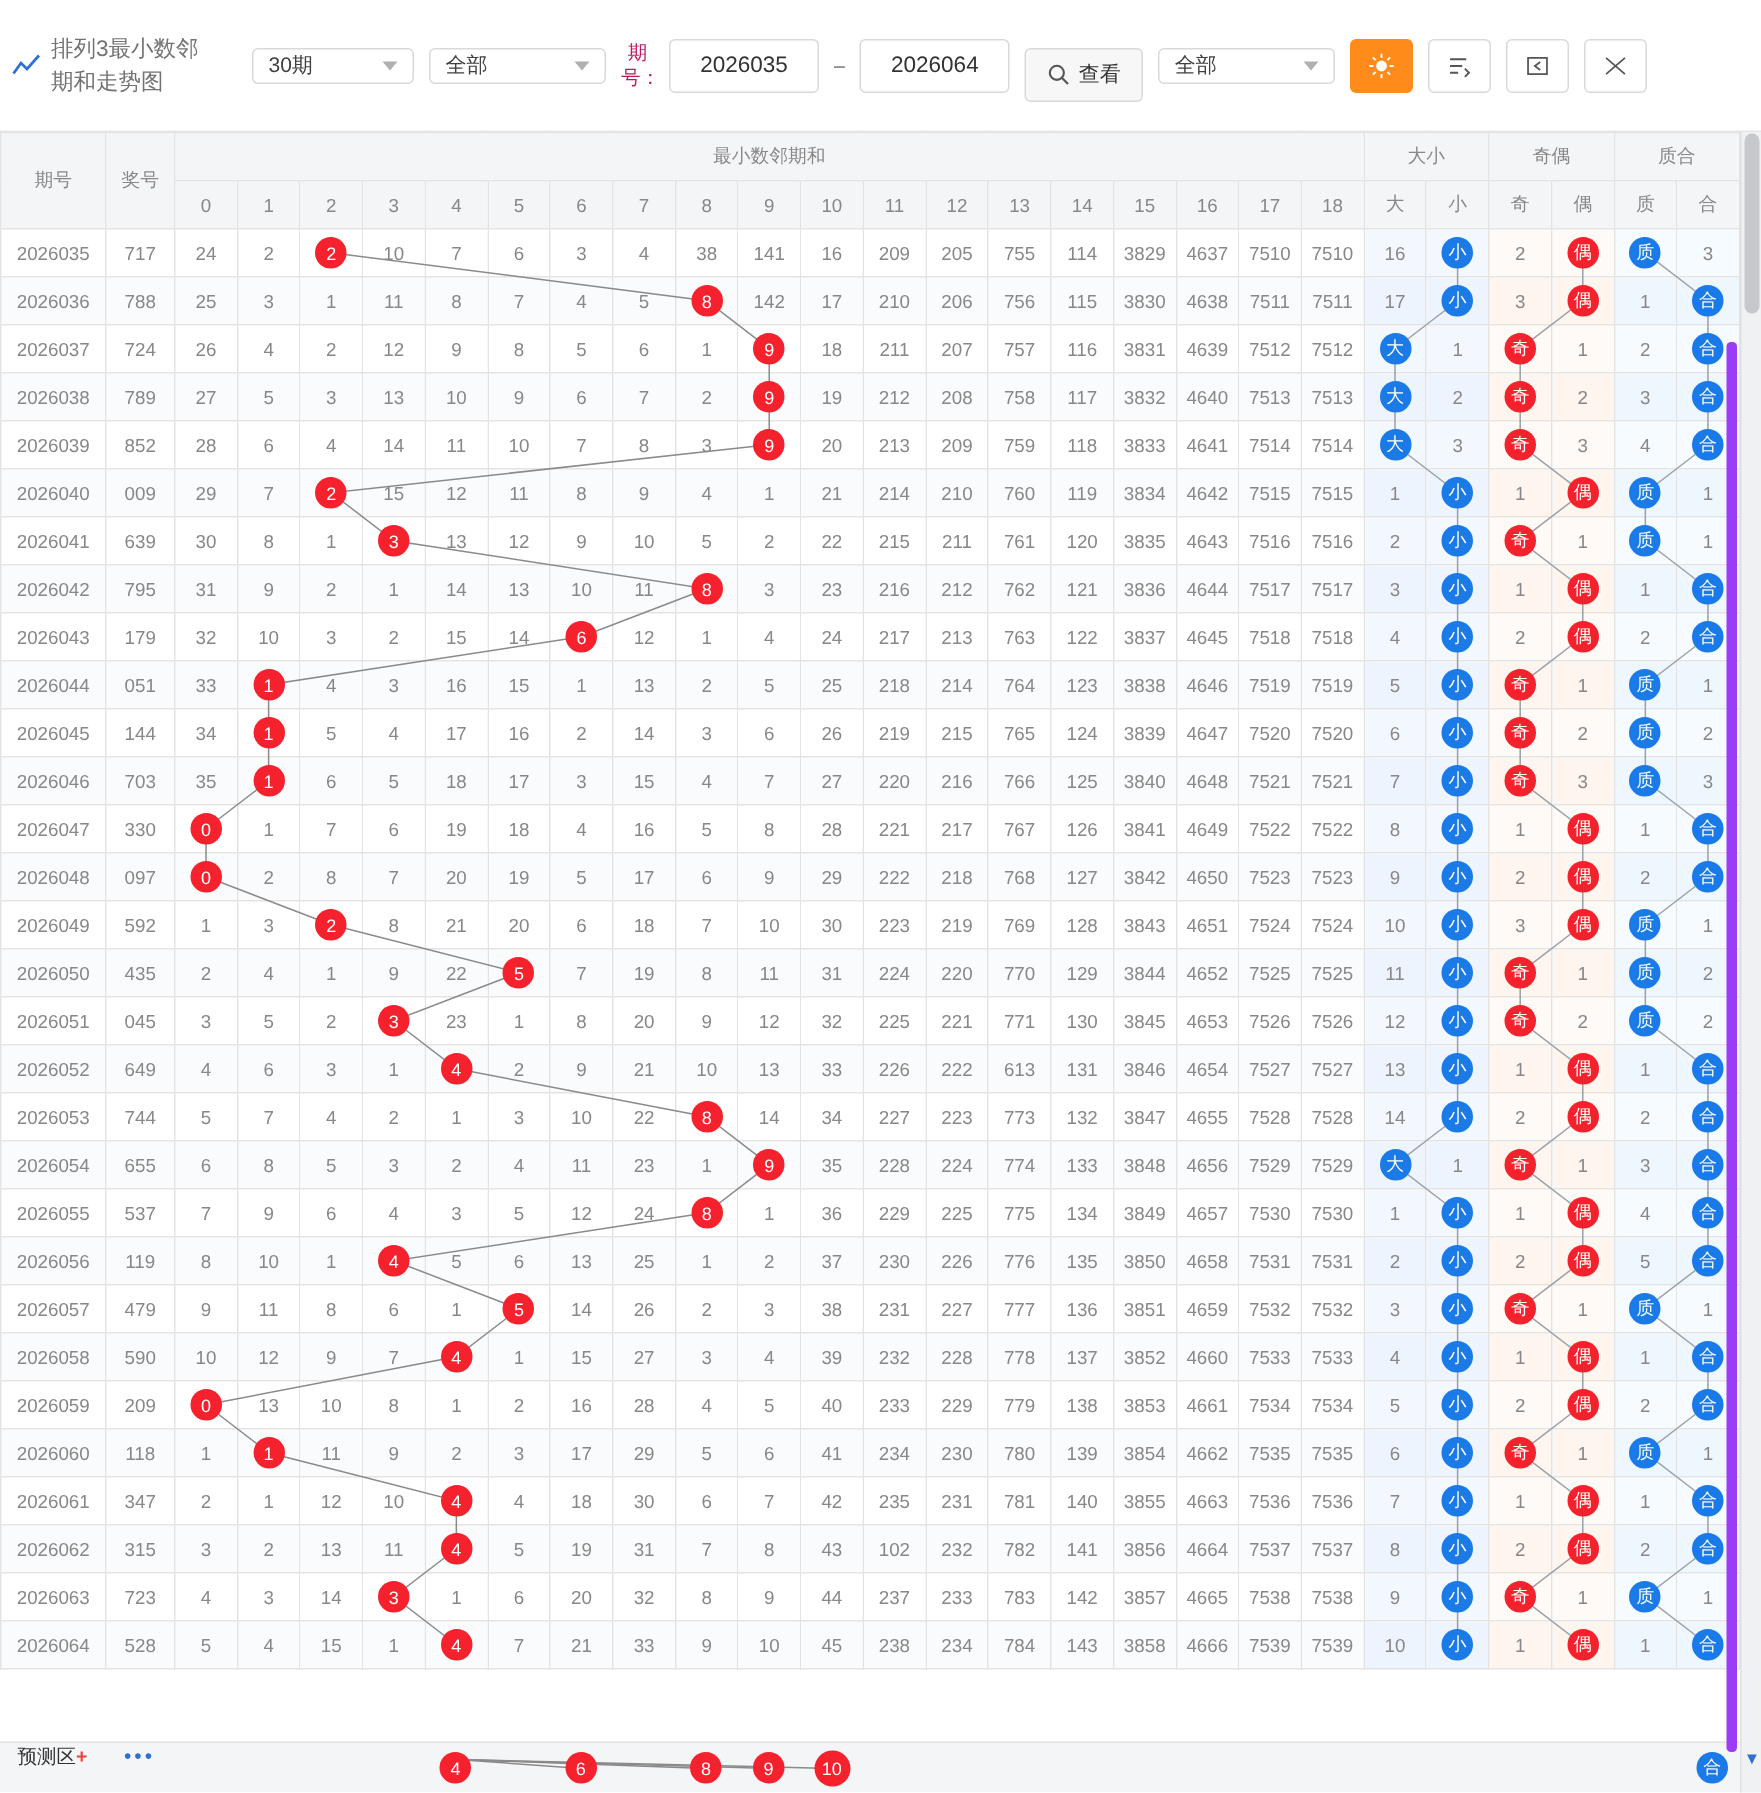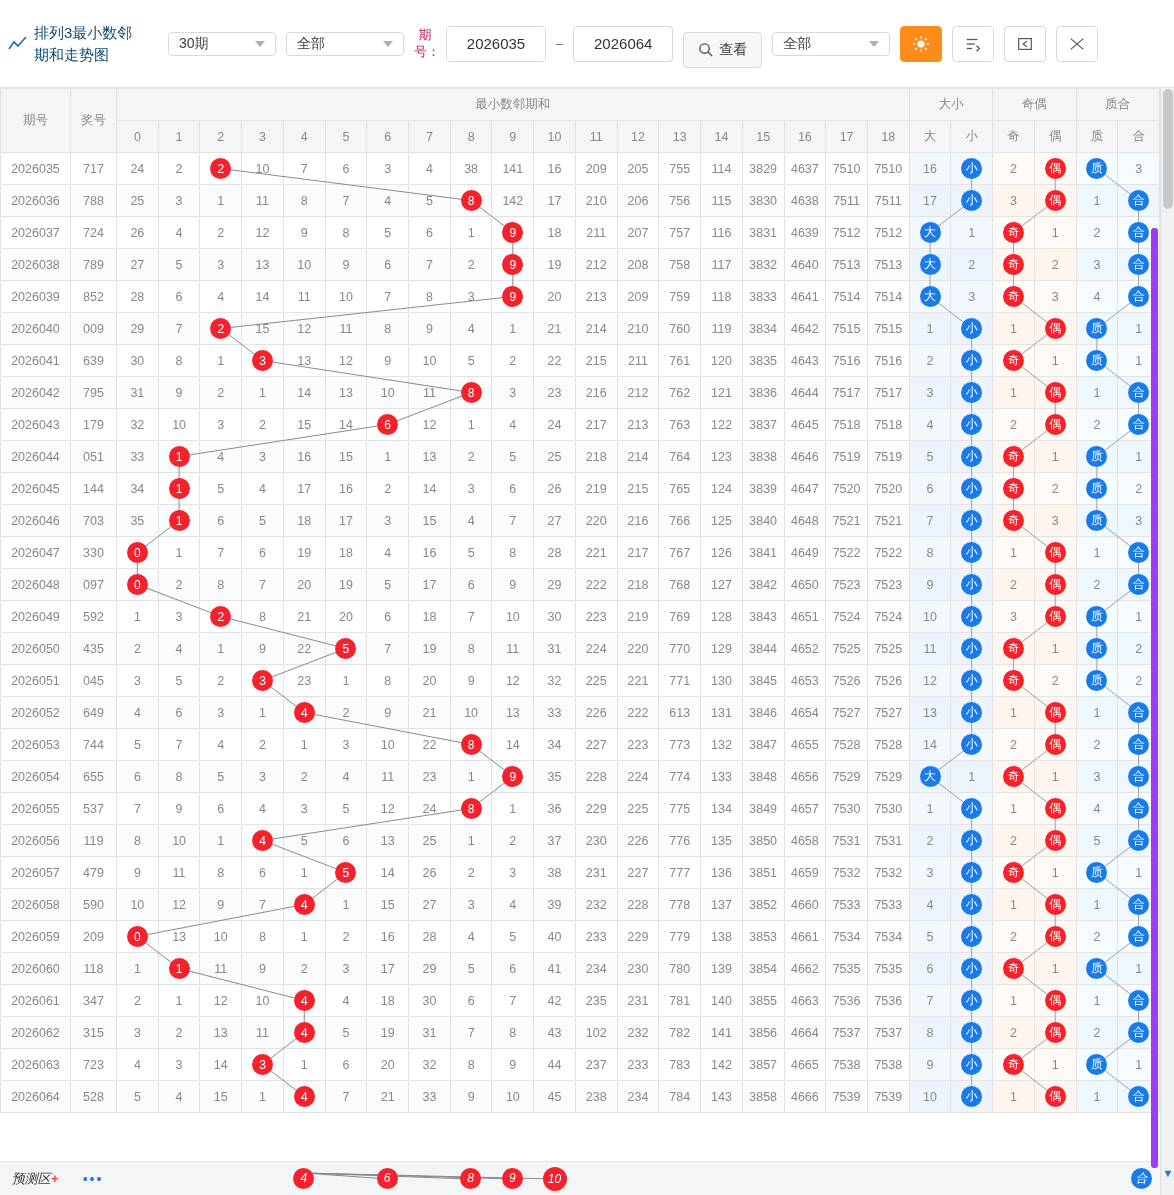--- a/index.html
+++ b/index.html
@@ -18,21 +18,21 @@
     display: flex;
     align-items: center;
     padding: 0 8px;
     gap: 10px;
     background: #fff;
     border-bottom: 1px solid #e6e6e6;
     position: relative;
   }
   .tool-title {
     display: flex; align-items: center; gap: 6px;
-    color: #0c4a6e;
+    color: #737373;
     font-size: 15px;
     line-height: 1.45;
     width: 150px;
     flex: none;
   }
   .tool-title .tline { display:block; }
   .chart-icon { width: 20px; height: 20px; flex: none; }
   .select {
     height: 24px;
     min-width: 108px;
@@ -151,24 +151,23 @@
     left: 0; top: 0;
     pointer-events: none;
     z-index: 2;
   }
   
   .bottombar {
     position: absolute;
     left: 0; bottom: 0;
     width: 1160px;
     height: 34px;
-    display: flex; align-items: center;
+    display: flex; 
     border-top: 1px solid #e3e3e3;
     background: #f4f5f7;
-    font-style: italic;
   }
   .predict {
     width: 70px; text-align: center;
     font-size: 13px; color: #333;
   }
   .predict .plus { color: #e8443a; font-weight: bold; }
   .dots { width: 46px; text-align:center; color: #2f6fd0; letter-spacing: 2px; font-size: 14px;}
   
   .vscroll {
     position: absolute;

